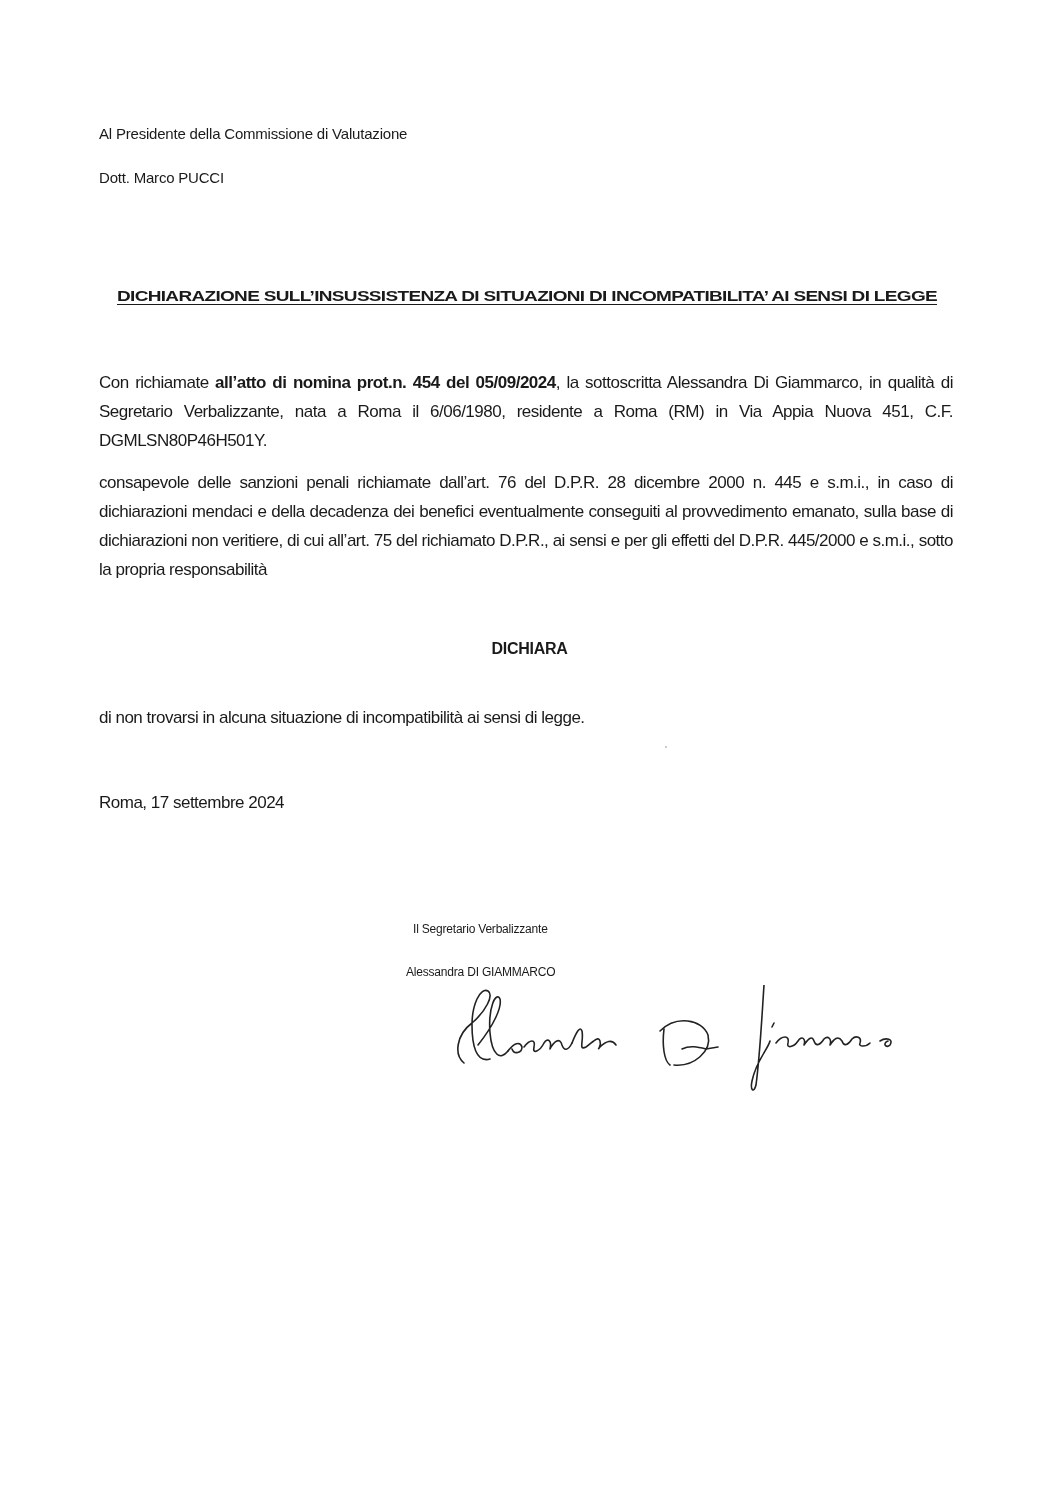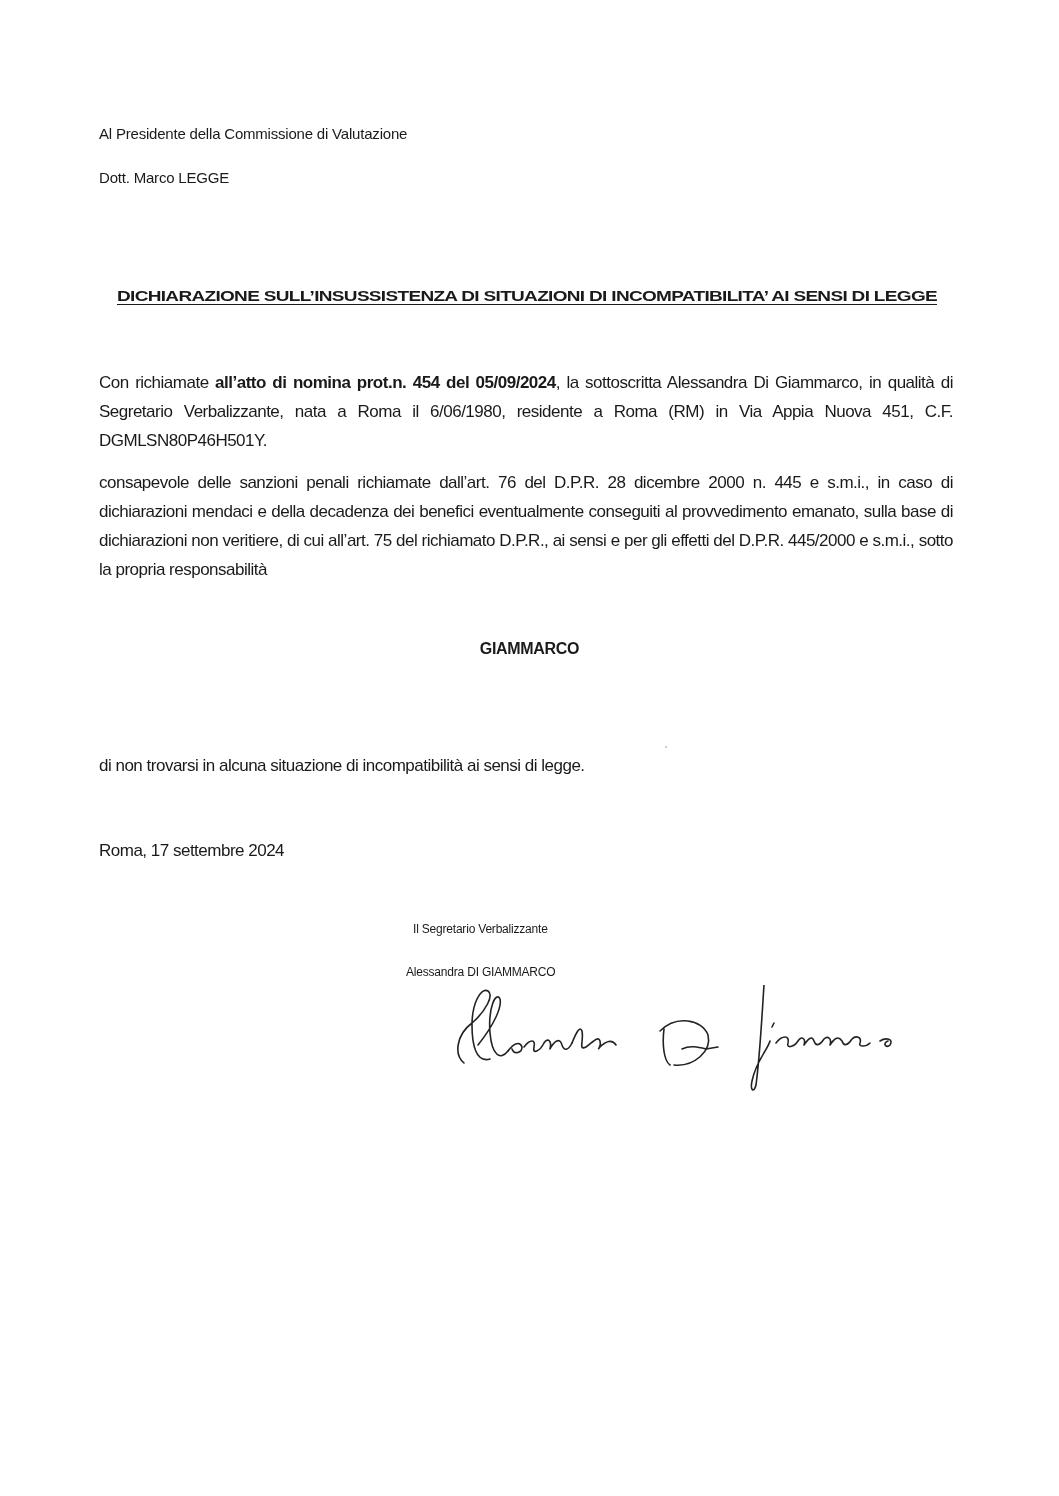--- a/index.html
+++ b/index.html
@@ -58,50 +58,49 @@
       font-size: 16px;
       font-weight: bold;
       letter-spacing: -0.3px;
       top: 640px;
     }
     .line {
       left: 99px;
       font-size: 17px;
       letter-spacing: -0.5px;
       white-space: nowrap;
-      margin-top: 48px;
     }
     .sig-line {
       font-size: 12px;
       letter-spacing: -0.2px;
       white-space: nowrap;
     }
     .speck {
       width: 2px; height: 2px;
       background: #bbb;
       border-radius: 50%;
     }
   </style>
 </head>
 <body>
 
 <div class="page">
 
   <div class="abs addr" style="top:125px;">Al Presidente della Commissione di Valutazione</div>
-  <div class="abs addr" style="top:169px;">Dott. Marco LEGGE</div>
+  <div class="abs addr" style="top:169px;">Dott. Marco PUCCI</div>
 
   <div class="abs title" style="width: auto; transform: scaleX(1.22545);">DICHIARAZIONE SULL’INSUSSISTENZA DI SITUAZIONI DI INCOMPATIBILITA’ AI SENSI DI LEGGE</div>
 
   <div class="abs para" style="top:368px;">
     <span>Con richiamate </span><b>all’atto di nomina prot.n. 454 del 05/09/2024</b><span>, la sottoscritta Alessandra Di Giammarco, in qualità di Segretario Verbalizzante, nata a Roma il 6/06/1980, residente a Roma (RM) in Via Appia Nuova 451, C.F. DGMLSN80P46H501Y.</span>
   </div>
 
   <div class="abs para" style="top:468px;">consapevole delle sanzioni penali richiamate dall’art. 76 del D.P.R. 28 dicembre 2000 n. 445 e s.m.i., in caso di dichiarazioni mendaci e della decadenza dei benefici eventualmente conseguiti al provvedimento emanato, sulla base di dichiarazioni non veritiere, di cui all’art. 75 del richiamato D.P.R., ai sensi e per gli effetti del D.P.R. 445/2000 e s.m.i., sotto la propria responsabilità</div>
 
-  <div class="abs center-head">GIAMMARCO</div>
+  <div class="abs center-head">DICHIARA</div>
 
   <div class="abs line" style="top:708px;">di non trovarsi in alcuna situazione di incompatibilità ai sensi di legge.</div>
   <div class="abs speck" style="left:665px; top:746px;"></div>
 
   <div class="abs line" style="top:793px;">Roma, 17 settembre 2024</div>
 
   <div class="abs sig-line" style="left:413px; top:922px;">Il Segretario Verbalizzante</div>
   <div class="abs sig-line" style="left:406px; top:965px;text-align:right;">Alessandra DI GIAMMARCO</div>
 
   <svg class="abs" style="left:450px; top:985px;" width="470" height="110" viewBox="0 0 470 110">

